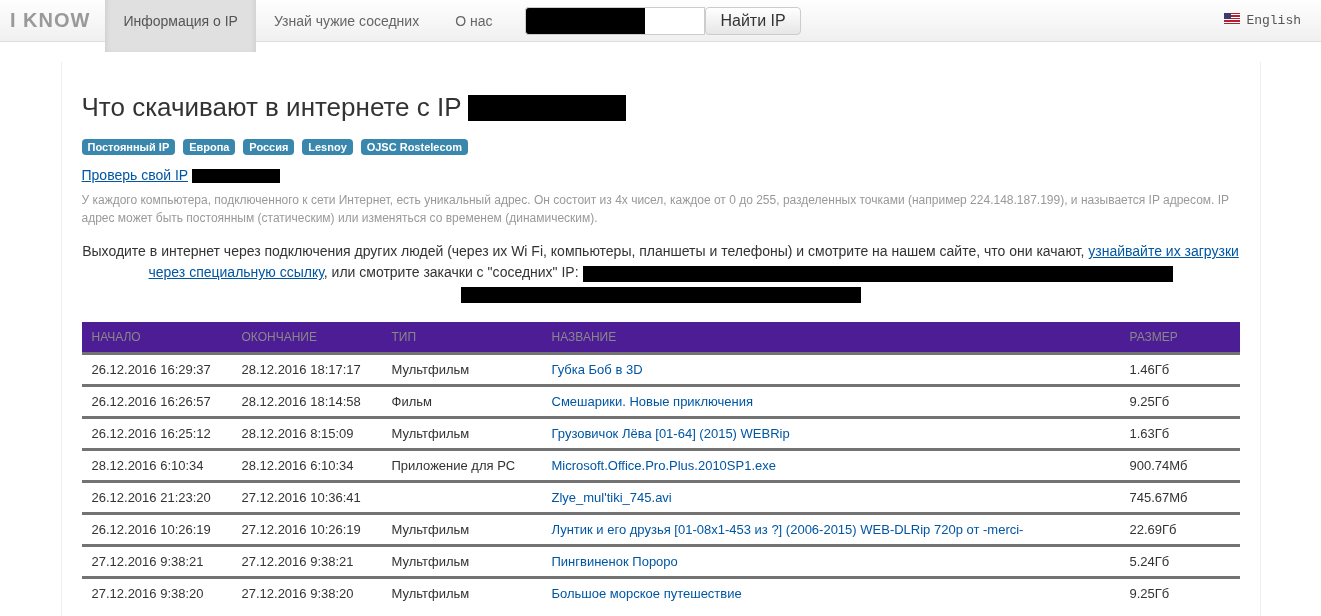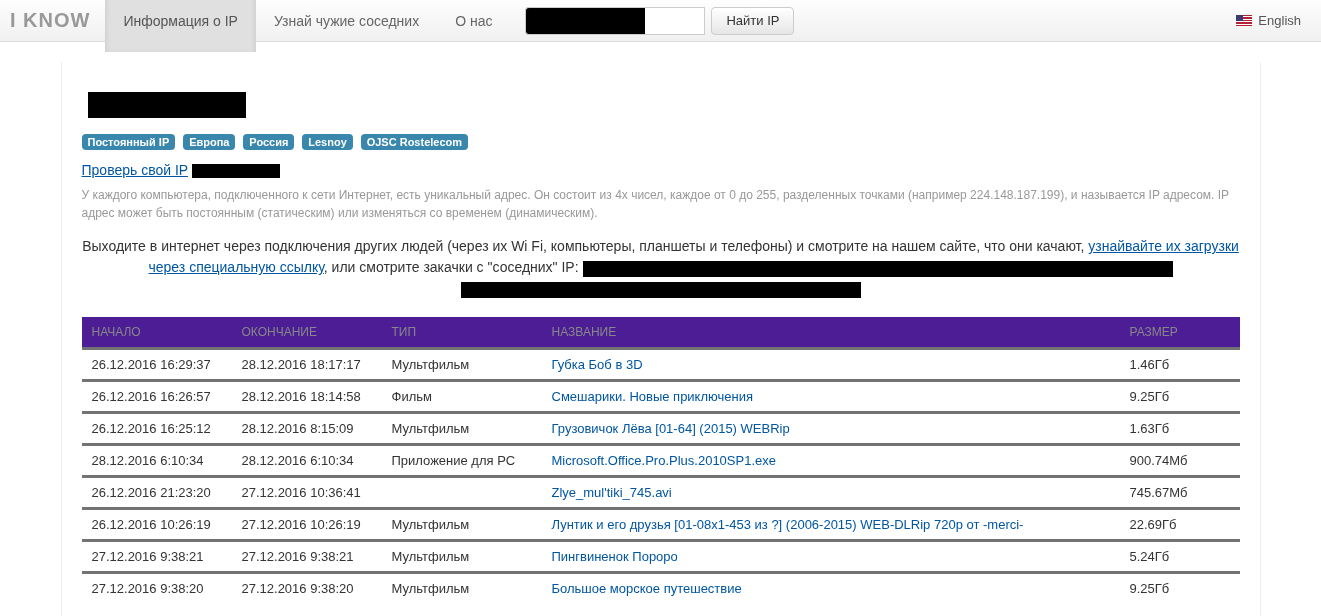--- a/index.html
+++ b/index.html
@@ -4,22 +4,22 @@
 <style>
 * { margin: 0; padding: 0; box-sizing: border-box; }
 body { font-family: "Helvetica Neue", Helvetica, Arial, sans-serif; font-size: 14px; color: #333; background: #fff; width: 1321px; }
 .navbar { background: linear-gradient(#fefefe, #f0f0f0); border-bottom: 1px solid #ddd; height: 42px; display: flex; align-items: center; padding: 0 10px; }
 .brand { color: #999; font-size: 20px; font-weight: bold; letter-spacing: 1px; padding: 0 15px 0 0; }
 .nav-item { padding: 23px 18px; color: #666; cursor: pointer; font-size: 14px; }
 .nav-item.active { background: #e0e0e0; box-shadow: inset 0 3px 6px rgba(0,0,0,0.12); color: #555; }
 .search-group { margin-left: 15px; display: flex; align-items: center; }
 .ip-display { background: #000; color: #000; width: 120px; height: 28px; border: 1px solid #ccc; border-right: none; border-radius: 4px 0 0 4px; }
 .ip-input { width: 60px; height: 28px; border: 1px solid #ccc; border-left: none; padding: 4px; font-size: 13px; border-radius: 0; }
-.find-btn { height: 28px; padding: 0 14px; margin-left: 6px; background: linear-gradient(#fff,#e6e6e6); border: 1px solid #ccc; border-radius: 4px; color: #333; cursor: pointer; font-size: 13px; text-align: right; }
-.lang { margin-left: auto; display: flex; align-items: center; color: #555; font-size: 13px; cursor: pointer; padding-right: 10px; }
+.find-btn { height: 28px; padding: 0 14px; background: linear-gradient(#fff,#e6e6e6); border: 1px solid #ccc; border-radius: 4px; color: #333; cursor: pointer; font-size: 16px; text-align: right; }
+.lang { margin-left: auto; display: flex; color: #555; font-size: 13px; cursor: pointer; padding-right: 10px; font-family: Liberation Mono, monospace; }
 .flag { width: 16px; height: 11px; margin-right: 6px; background: linear-gradient(to bottom, #b22234 7.7%, #fff 7.7%, #fff 15.4%, #b22234 15.4%, #b22234 23%, #fff 23%, #fff 30.7%, #b22234 30.7%, #b22234 38.4%, #fff 38.4%, #fff 46.1%, #b22234 46.1%, #b22234 53.8%, #fff 53.8%, #fff 61.5%, #b22234 61.5%, #b22234 69.2%, #fff 69.2%, #fff 76.9%, #b22234 76.9%, #b22234 84.6%, #fff 84.6%, #fff 92.3%, #b22234 92.3%); position: relative; }
 .flag::before { content:""; position:absolute; top:0; left:0; width:7px; height:6px; background:#3c3b6e; }
 .container { max-width: 1200px; margin: 0 auto; padding: 30px 20px; border: 1px solid #eee; border-top: none; margin-top: 20px; }
 h1 { font-size: 26px; font-weight: normal; color: #333; margin-bottom: 15px; display: flex; align-items: center; }
 .redact-lg { display:inline-block; background:#000; width:158px; height:26px; margin-left:6px; }
 .labels { margin-bottom: 12px; }
 .label { display: inline-block; background: #3a87ad; color: #fff; font-size: 11px; font-weight: bold; padding: 2px 6px; border-radius: 4px; margin-right: 4px; }
 .check-row { font-size: 14px; margin-bottom: 8px; }
 .check-row a { color: #0056a3; text-decoration: underline; }
 .redact-sm { display:inline-block; background:#000; width:88px; height:14px; vertical-align: middle; }
@@ -52,20 +52,21 @@
   </div>
   <div class="lang">
     <span class="flag"></span>
     <span>English</span>
   </div>
 </div>
 
 <div class="container">
 
   <h1>
+    <span>Что скачивают в интернете с IP</span>
     <span class="redact-lg"></span>
   </h1>
 
   <div class="labels">
     <span class="label">Постоянный IP</span>
     <span class="label">Европа</span>
     <span class="label">Россия</span>
     <span class="label">Lesnoy</span>
     <span class="label">OJSC Rostelecom</span>
   </div>

